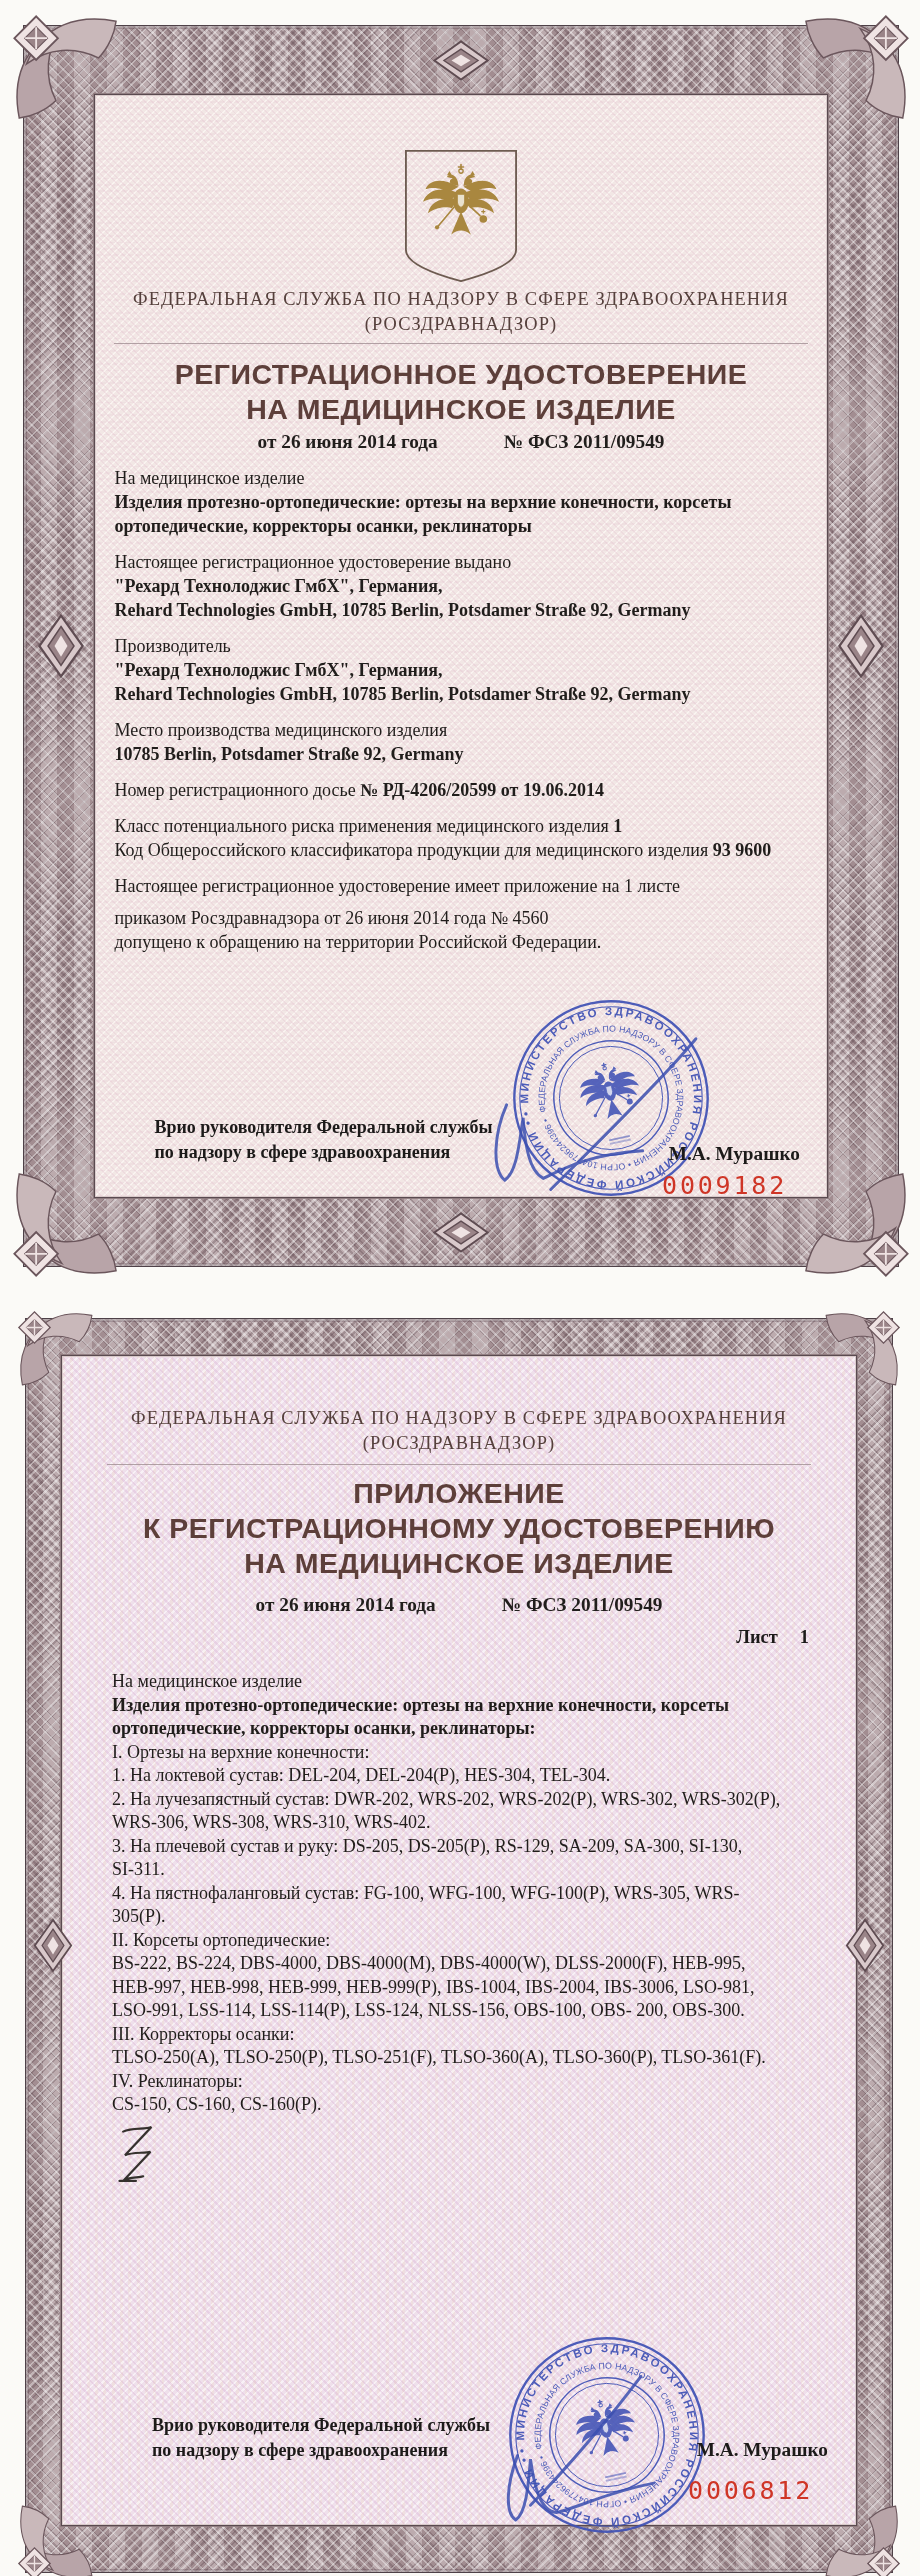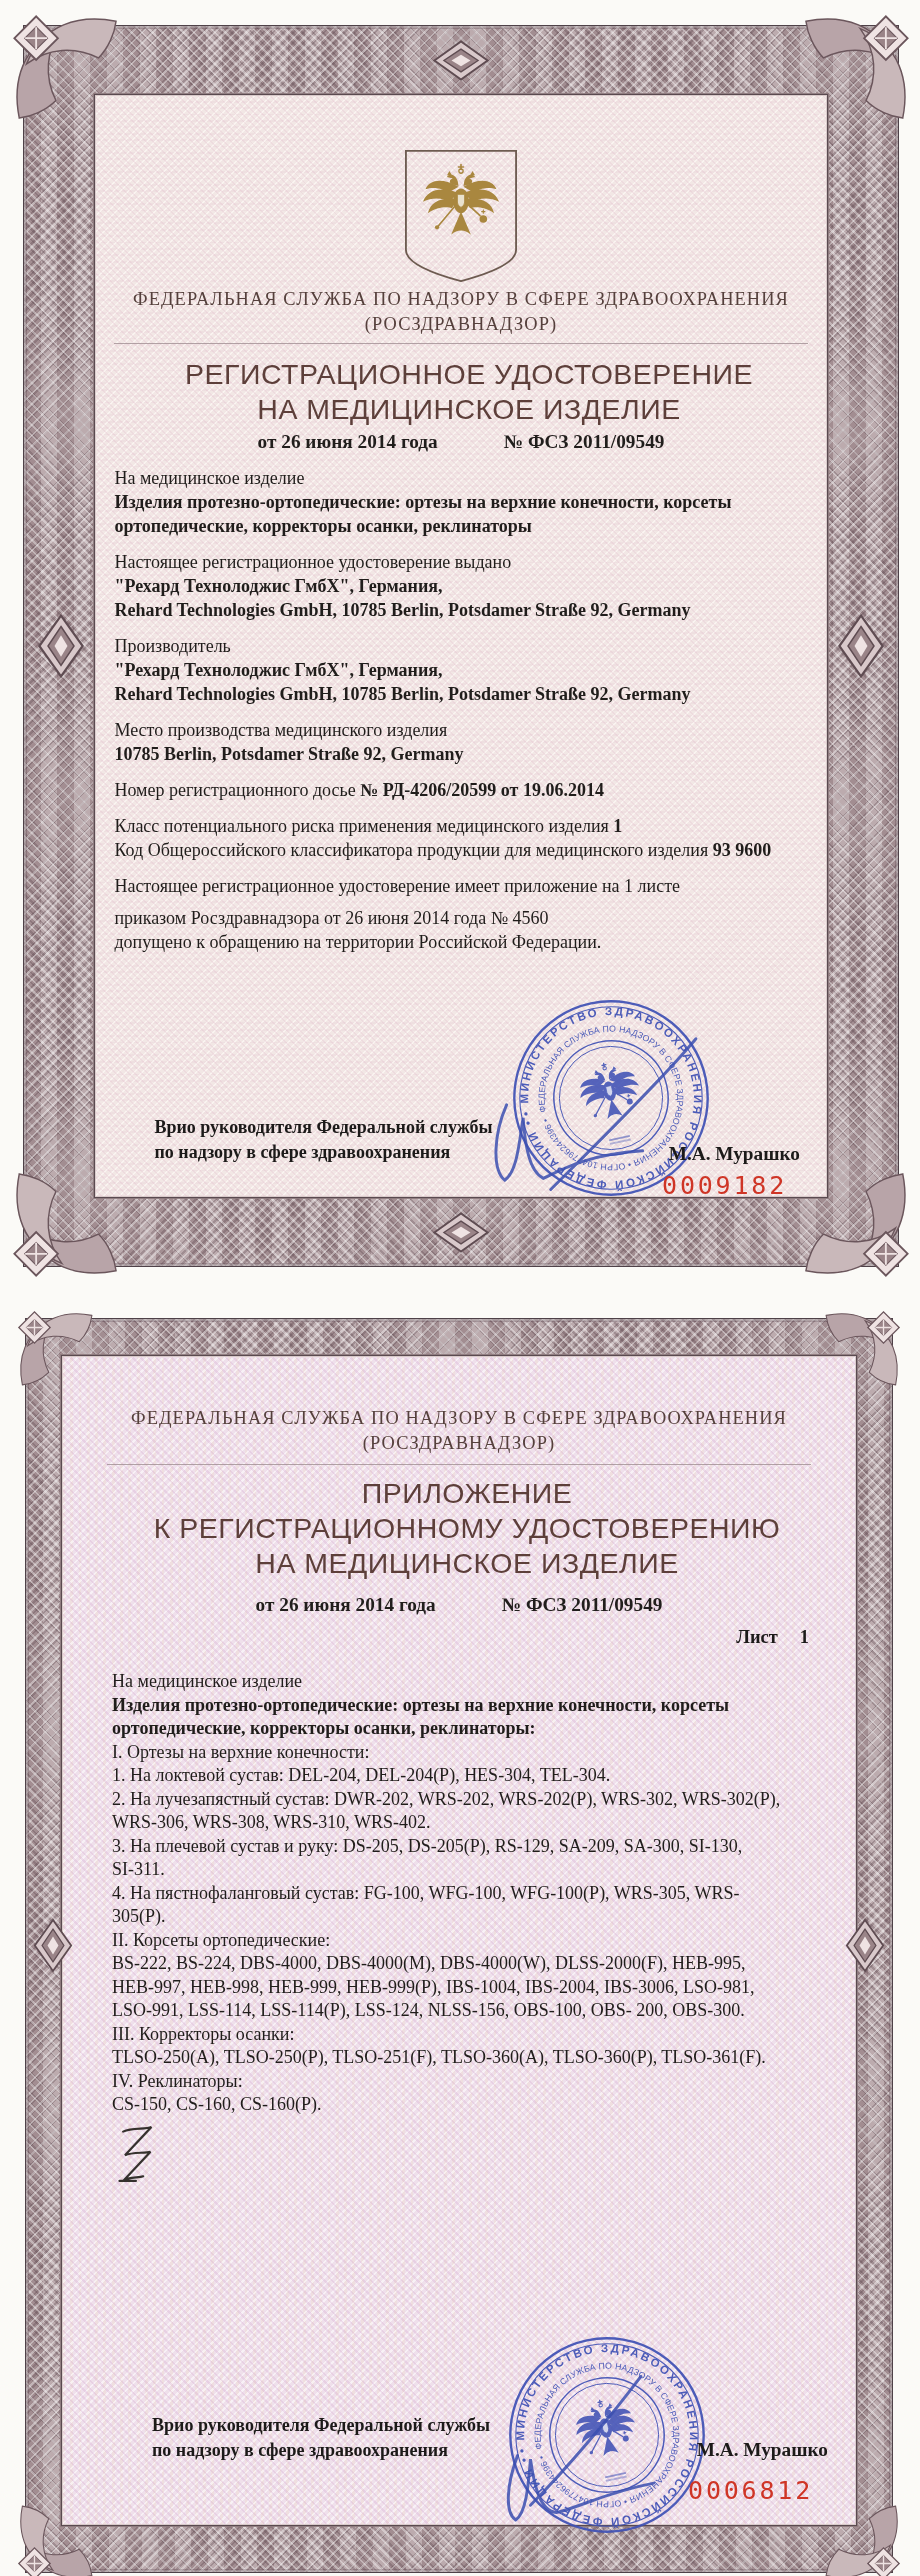--- a/index.html
+++ b/index.html
@@ -37,21 +37,21 @@
       repeating-linear-gradient(45deg, rgba(206,150,200,.22) 0 1.8px, transparent 1.8px 5.5px),
       repeating-linear-gradient(-45deg, rgba(255,255,255,.55) 0 1.8px, transparent 1.8px 5.5px),
       repeating-linear-gradient(90deg, rgba(240,214,160,.15) 0 2.8px, transparent 2.8px 8.3px);
   }
   .orn{position:absolute;z-index:3;pointer-events:none;}
   .content{position:absolute;inset:0;z-index:4;}
   .center{width:100%;text-align:center;position:absolute;}
   .org-header{color:#55403c;font-size:18.4px;line-height:25px;letter-spacing:1.1px;}
   .rule{position:absolute;border-top:0.9px solid #a08f92;opacity:.8;}
   .doc-title{color:#5d3f3a;font-family:"Liberation Sans","DejaVu Sans",sans-serif;
-    font-weight:normal;font-size:28.5px;line-height:35px;letter-spacing:0.5px;margin-left:8px;}
+    font-weight:bold;font-size:28.5px;line-height:35px;letter-spacing:0.5px;}
   .date-row{position:absolute;width:100%;display:flex;justify-content:center;gap:66px;
     font-weight:bold;font-size:19.3px;color:#211e1c;}
   .bodytext{position:absolute;font-size:18px;line-height:24px;color:#201d1b;}
   .line{white-space:nowrap;}
   .gap{margin-top:12px;}
   .b{font-weight:bold;}
   .sig-post{position:absolute;font-weight:bold;font-size:18px;line-height:25px;margin-left:40px;}
   .sig-name{position:absolute;font-weight:bold;font-size:19.3px;}
   .serial{position:absolute;font-family:"DejaVu Sans Mono","Liberation Mono",monospace;
     color:#cf3526;font-size:25px;letter-spacing:2.8px;}

